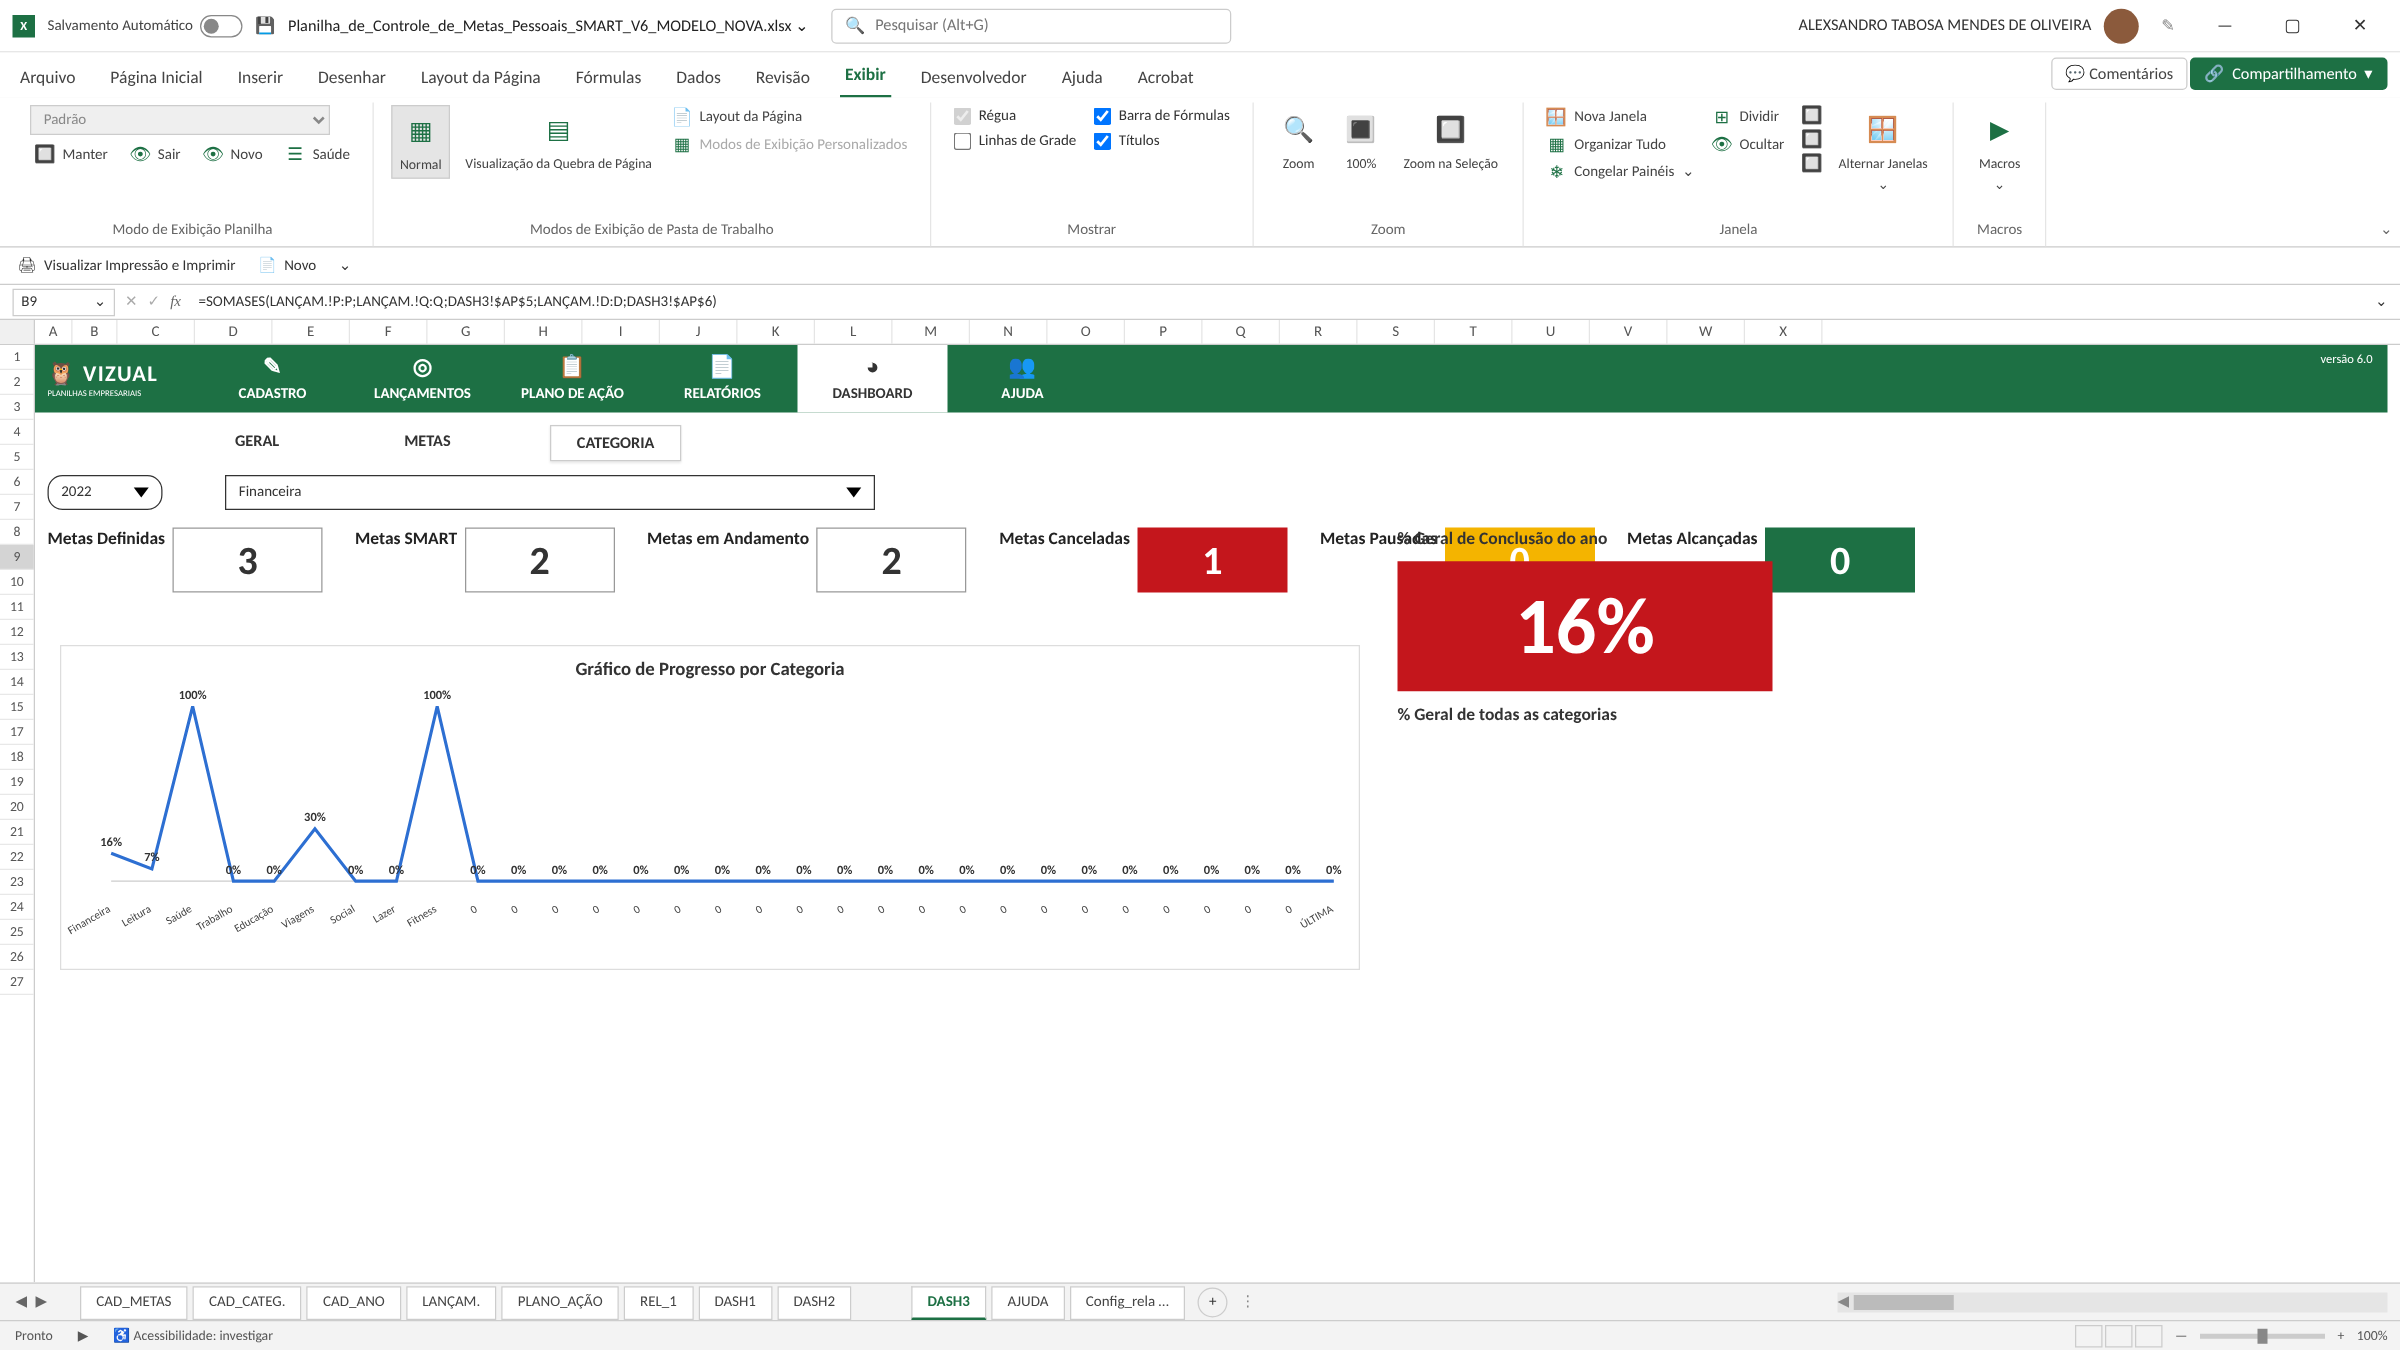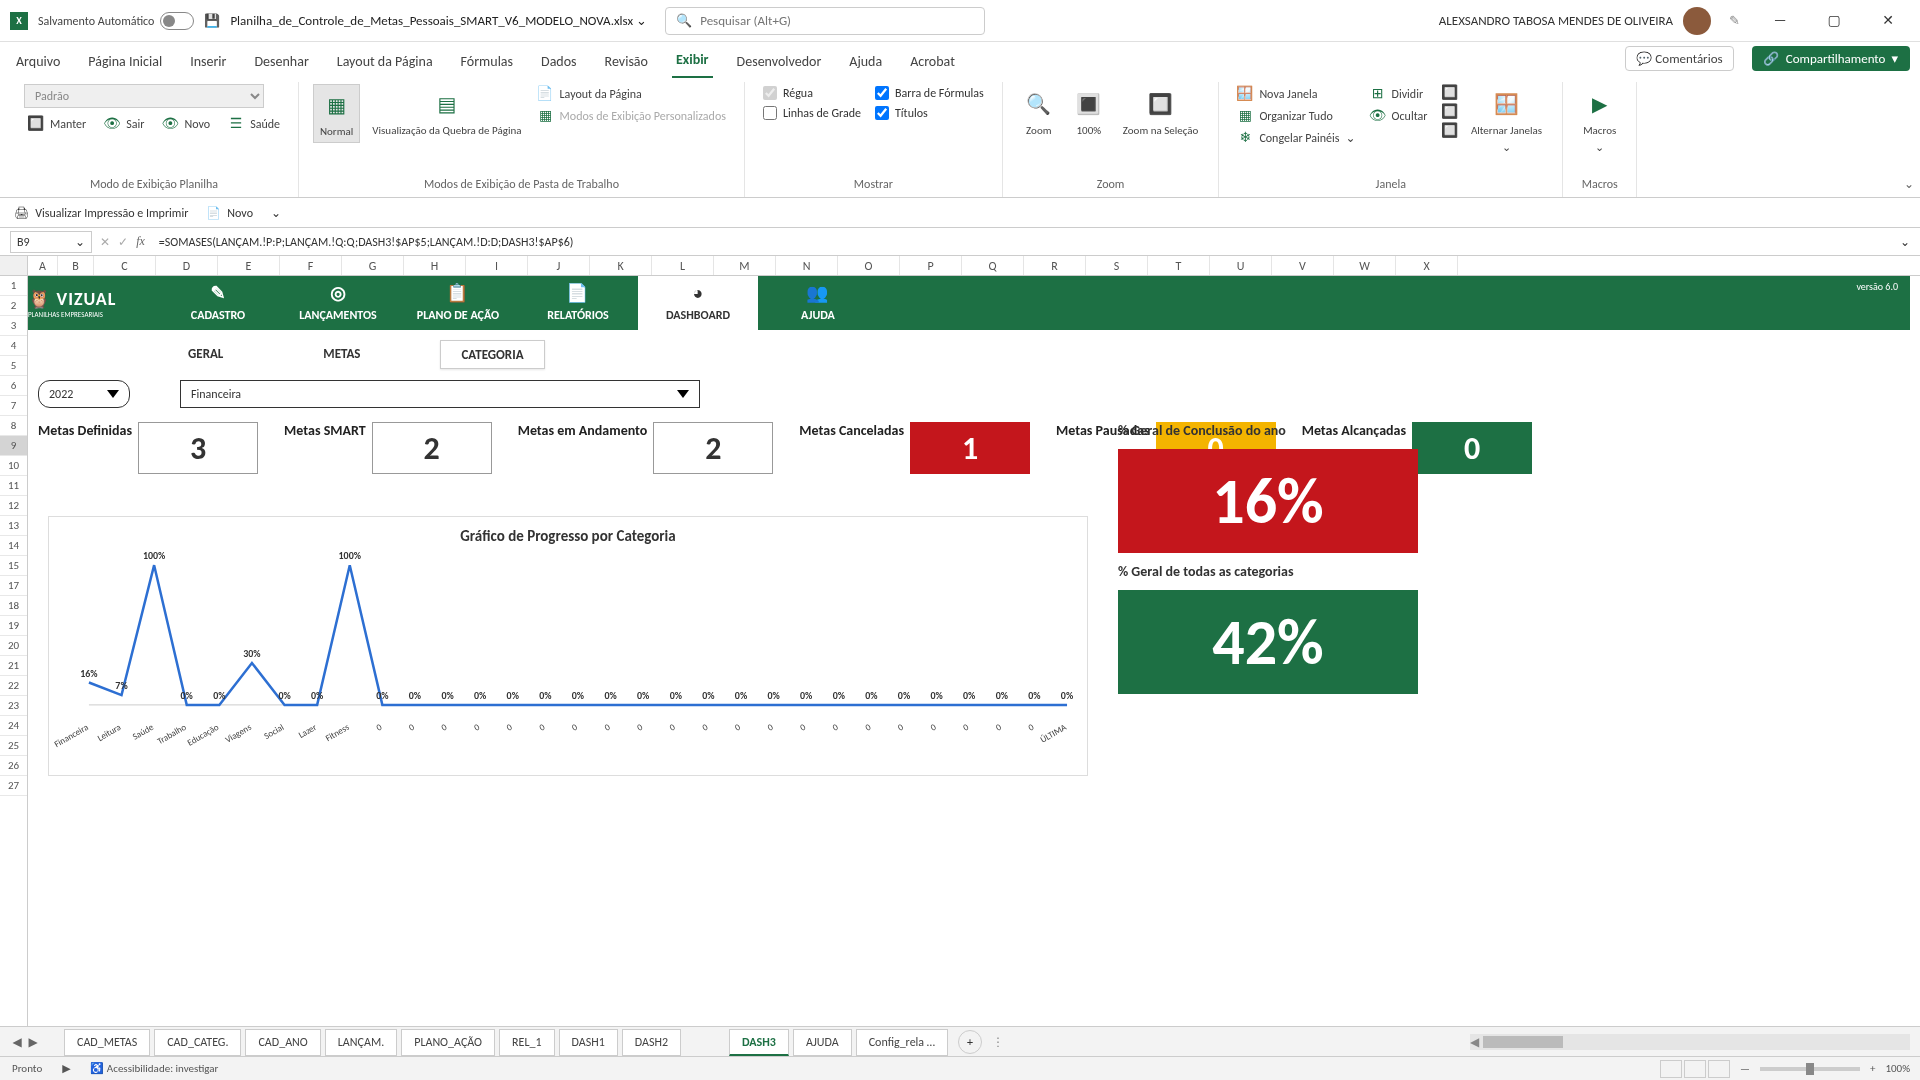--- a/index.html
+++ b/index.html
@@ -15,21 +15,21 @@
 .search-box { flex:0 0 320px; height:28px; border:1px solid #ccc; border-radius:4px; display:flex; align-items:center; padding:0 10px; gap:8px; margin-left:8px; background:#fff;}
 .search-box input { border:none; outline:none; flex:1; font-size:13px; color:#666;}
 .spacer { flex:1; }
 .username { font-size:13px; color:#333; }
 .avatar { width:28px; height:28px; border-radius:50%; background:#8b5a3c; }
 .win-btn { width:44px; height:30px; display:flex; align-items:center; justify-content:center; color:#333; font-size:14px;}
 
 .menu { height:36px; background:#fff; display:flex; align-items:flex-end; padding:0 12px; gap:20px; font-size:14px; color:#444; position:relative;}
 .menu .tab { padding:6px 4px 8px; cursor:pointer; }
 .menu .tab.active { color:#1d7044; border-bottom:2px solid #1d7044; font-weight:600;}
-.menu .right { position:absolute; right:10px; display:flex; gap:18px; top:4px;}
+.menu .right { position:absolute; right:10px; display:flex; gap:2px; top:4px;}
 .btn-comment { background:#fff; border:1px solid #ccc; border-radius:4px; padding:4px 10px; font-size:13px;}
 .btn-share { background:#1d7044; color:#fff; border-radius:4px; padding:5px 12px; font-size:13px; display:flex; align-items:center; gap:6px;}
 
 .ribbon { height:120px; background:#fff; border-bottom:1px solid #ccc; display:flex; padding:4px 10px 0; position:relative;}
 .rgroup { display:flex; flex-direction:column; align-items:center; padding:2px 14px; border-right:1px solid #e5e5e5; }
 .rgroup:last-child { border-right:none;}
 .rgroup .items { display:flex; gap:6px; flex:1; align-items:flex-start;}
 .rgroup .label { font-size:12px; color:#666; padding-bottom:4px;}
 .rbtn { display:flex; flex-direction:column; align-items:center; gap:4px; padding:4px 6px; font-size:11px; color:#444; text-align:center; line-height:1.2; min-width:44px;}
 .rbtn.wide { min-width:70px; }
@@ -53,21 +53,21 @@
 .colhdr { height:20px; background:#fff; border-bottom:1px solid #ccc; display:flex; position:relative;}
 .rowhdr-space { width:28px; border-right:1px solid #ccc; background:#f0f0f0;}
 .colcell { border-right:1px solid #e5e5e5; text-align:center; font-size:12px; color:#555; line-height:20px;}
 
 .grid { display:flex; height:calc(100% - 42px - 36px - 120px - 30px - 28px - 20px - 30px - 24px); background:#fff; overflow:hidden;}
 .rowhdr { width:28px; border-right:1px solid #ccc; background:#fff; font-size:11px; color:#555;}
 .rowhdr div { height:20px; border-bottom:1px solid #e8e8e8; text-align:center; line-height:20px;}
 .sheet { flex:1; position:relative; background:#fff; overflow:hidden;}
 
 .dash-ribbon { position:absolute; top:0; left:0; right:10px; height:54px; background:#1d7044; display:flex; align-items:center; color:#fff;}
-.logo { width:130px; font-weight:bold; font-size:18px; letter-spacing:1px;}
+.logo { width:130px; font-weight:bold; font-size:18px; padding-left:10px; letter-spacing:1px;}
 .logo small { display:block; font-size:7px; font-weight:normal; letter-spacing:0;}
 .dtabs { display:flex; gap:0; height:100%; align-items:flex-end;}
 .dtab { width:120px; text-align:center; font-size:12px; font-weight:bold; padding-bottom:8px; color:#fff; cursor:pointer; display:flex; flex-direction:column; align-items:center; gap:4px; padding-top:6px;}
 .dtab.active { background:#fff; color:#333;}
 .dtab .dic { font-size:18px;}
 .version { position:absolute; right:12px; top:4px; font-size:10px; color:#fff;}
 .subtabs { position:absolute; top:64px; left:140px; display:flex; gap:60px; font-size:13px; font-weight:bold;}
 .subtab { padding:6px 20px; cursor:pointer;}
 .subtab.active { border:1px solid #ccc; background:#fff; box-shadow:0 1px 2px rgba(0,0,0,0.1);}
 .filters { position:absolute; top:104px; left:10px; display:flex; gap:50px;}
@@ -439,21 +439,20 @@
         </div>
         <div class="kpi">
           <div class="ktitle">Metas Alcançadas</div>
           <div class="kbox green">0</div>
         </div>
       </div>
     <div class="bigcards">
       <div class="btitle">% Geral de Conclusão do ano</div>
       <div class="bigbox red">16%</div>
       <div class="btitle">% Geral de todas as categorias</div>
-      <div class="bigbox green">42%</div>
     </div>
     <div class="chart">
       <div class="ctitle">Gráfico de Progresso por Categoria</div>
       <svg id="chartsvg" viewBox="0 0 1040 210">
           <line x1="40" y1="160" x2="1020" y2="160" stroke="#ccc"></line>
           <path d="M40 137.6 L72.66666666666666 150.2 L105.33333333333333 20 L138 160 L170.66666666666666 160 L203.33333333333334 118 L236 160 L268.66666666666663 160 L301.3333333333333 20 L334 160 L366.6666666666667 160 L399.3333333333333 160 L432 160 L464.6666666666667 160 L497.3333333333333 160 L530 160 L562.6666666666666 160 L595.3333333333334 160 L628 160 L660.6666666666666 160 L693.3333333333334 160 L726 160 L758.6666666666666 160 L791.3333333333334 160 L824 160 L856.6666666666666 160 L889.3333333333334 160 L922 160 L954.6666666666666 160 L987.3333333333334 160 L1020 160 " fill="none" stroke="#2d6fd2" stroke-width="2.5"></path>
           <text x="40" y="131.6" font-size="10" text-anchor="middle" fill="#333" font-weight="bold">16%</text>
           <text x="72.66666666666666" y="144.2" font-size="10" text-anchor="middle" fill="#333" font-weight="bold">7%</text>
           <text x="105.33333333333333" y="14" font-size="10" text-anchor="middle" fill="#333" font-weight="bold">100%</text>
           <text x="138" y="154" font-size="10" text-anchor="middle" fill="#333" font-weight="bold">0%</text>

